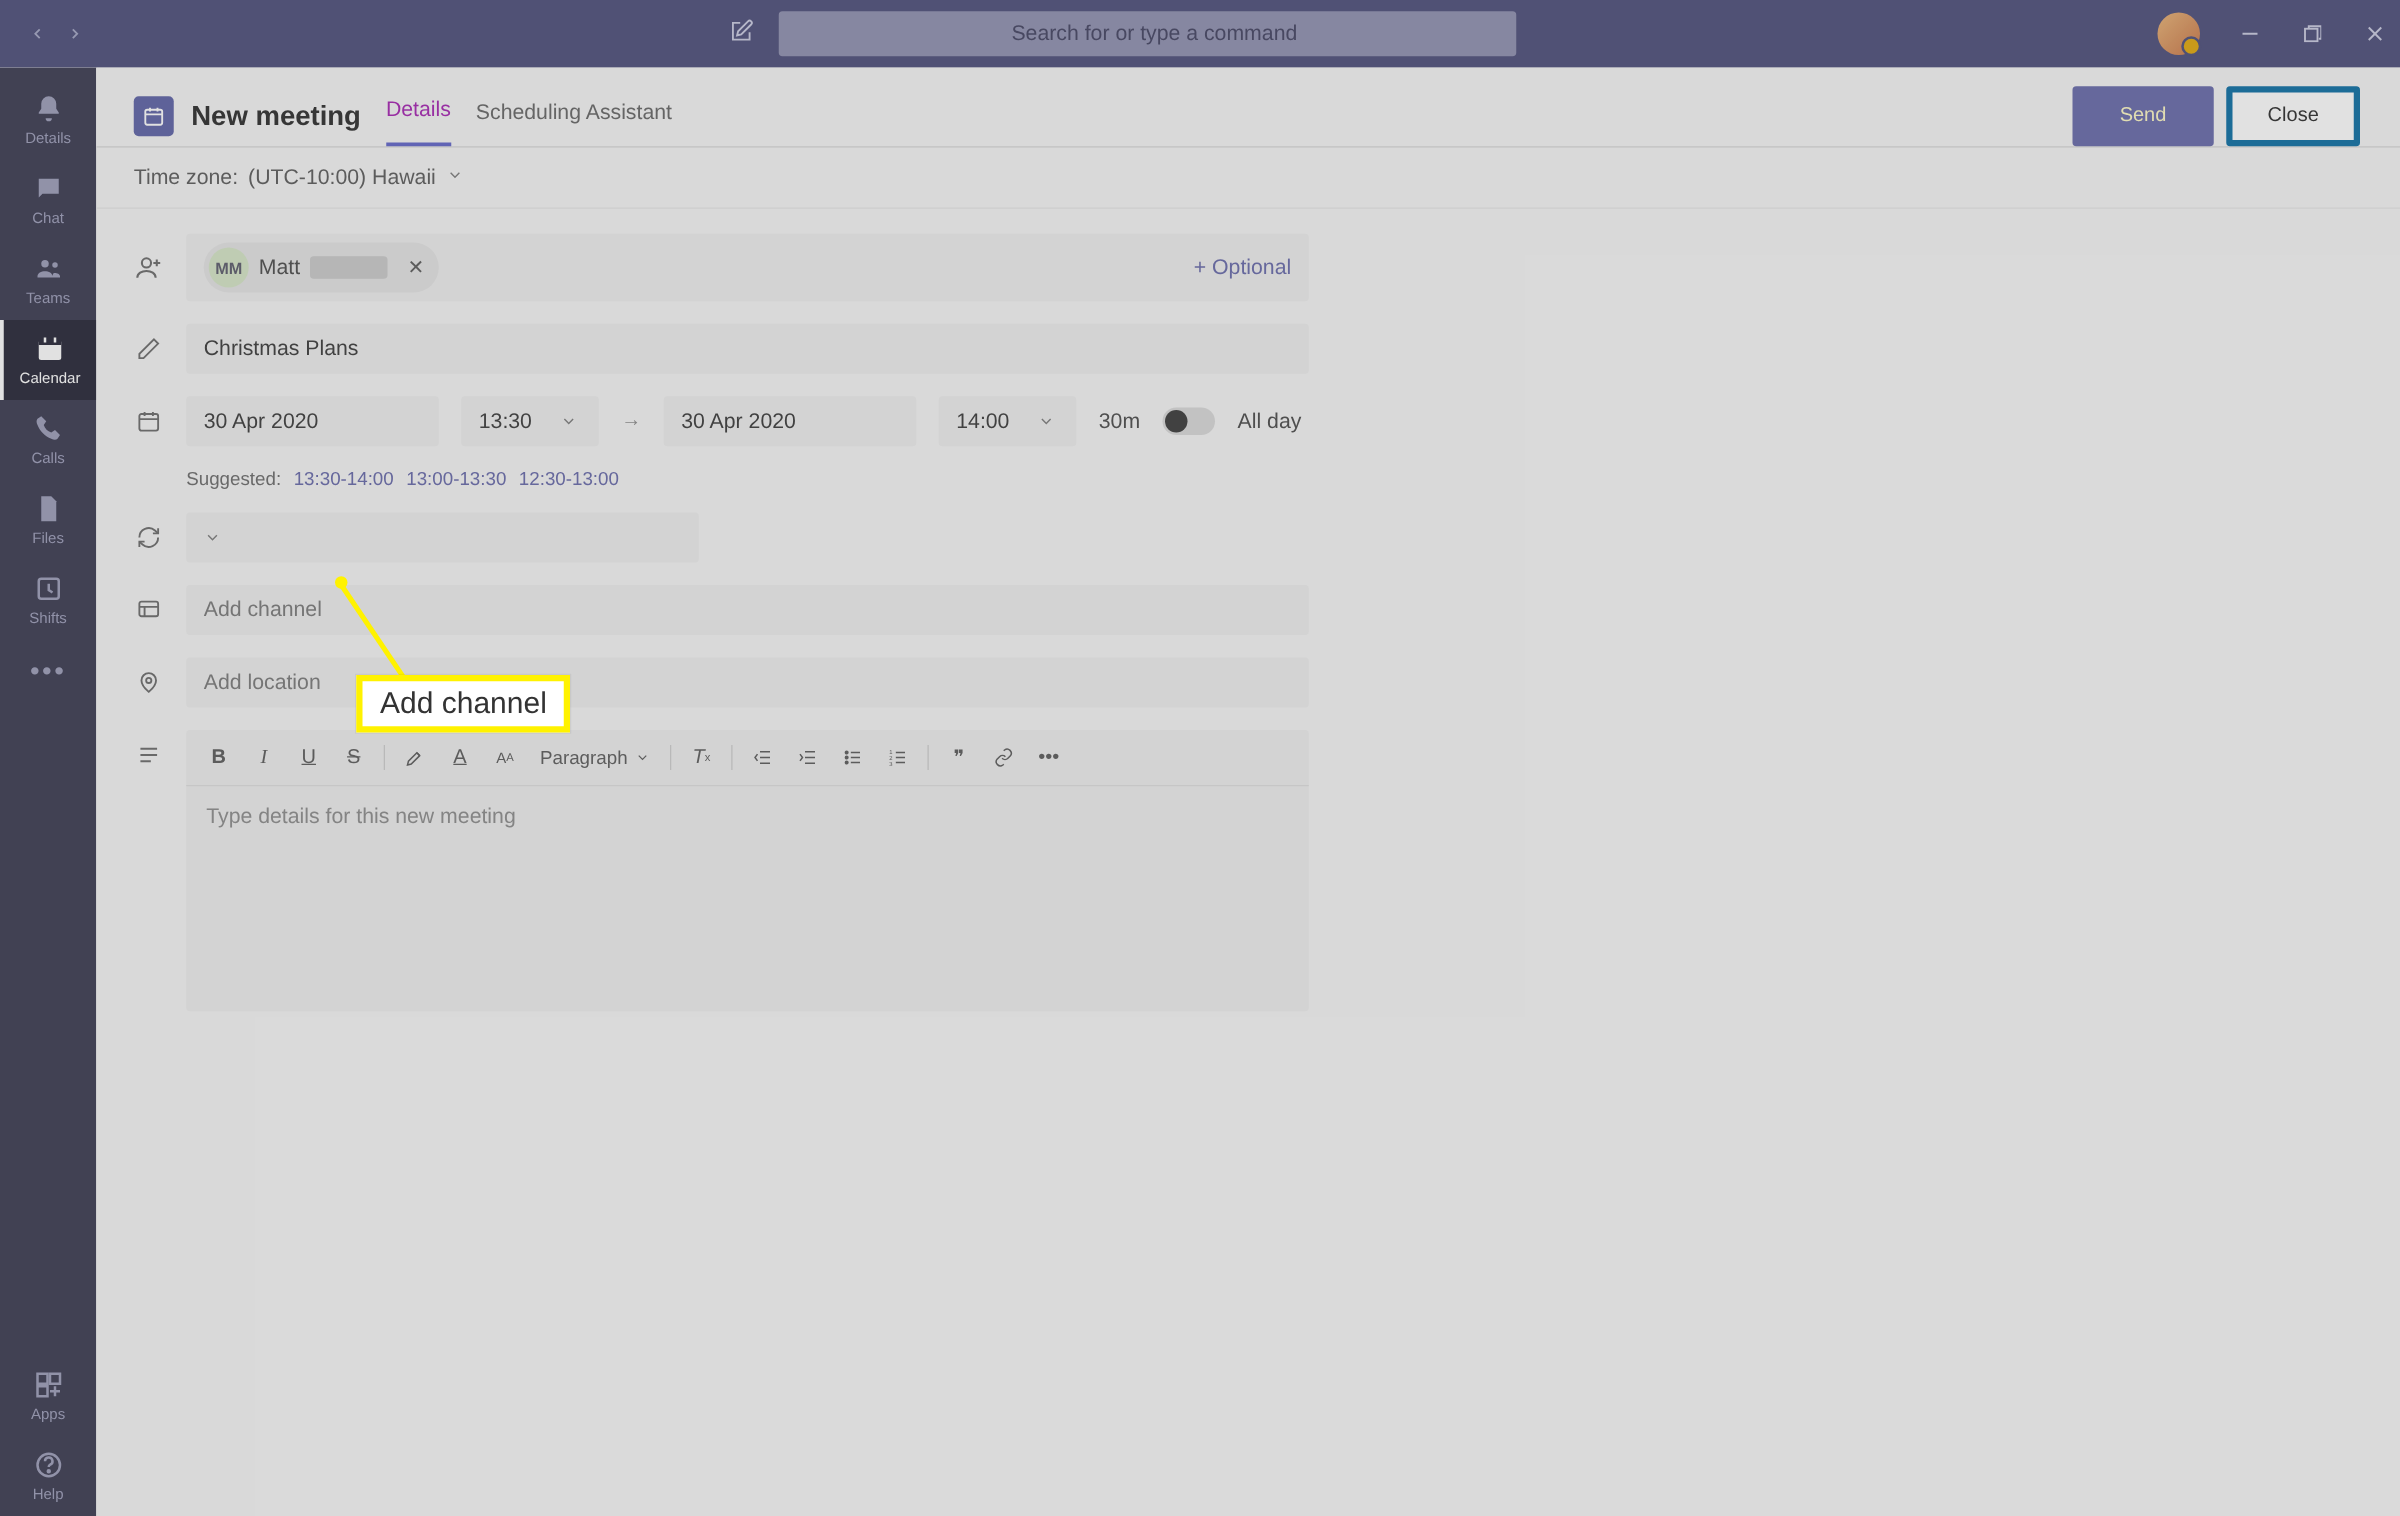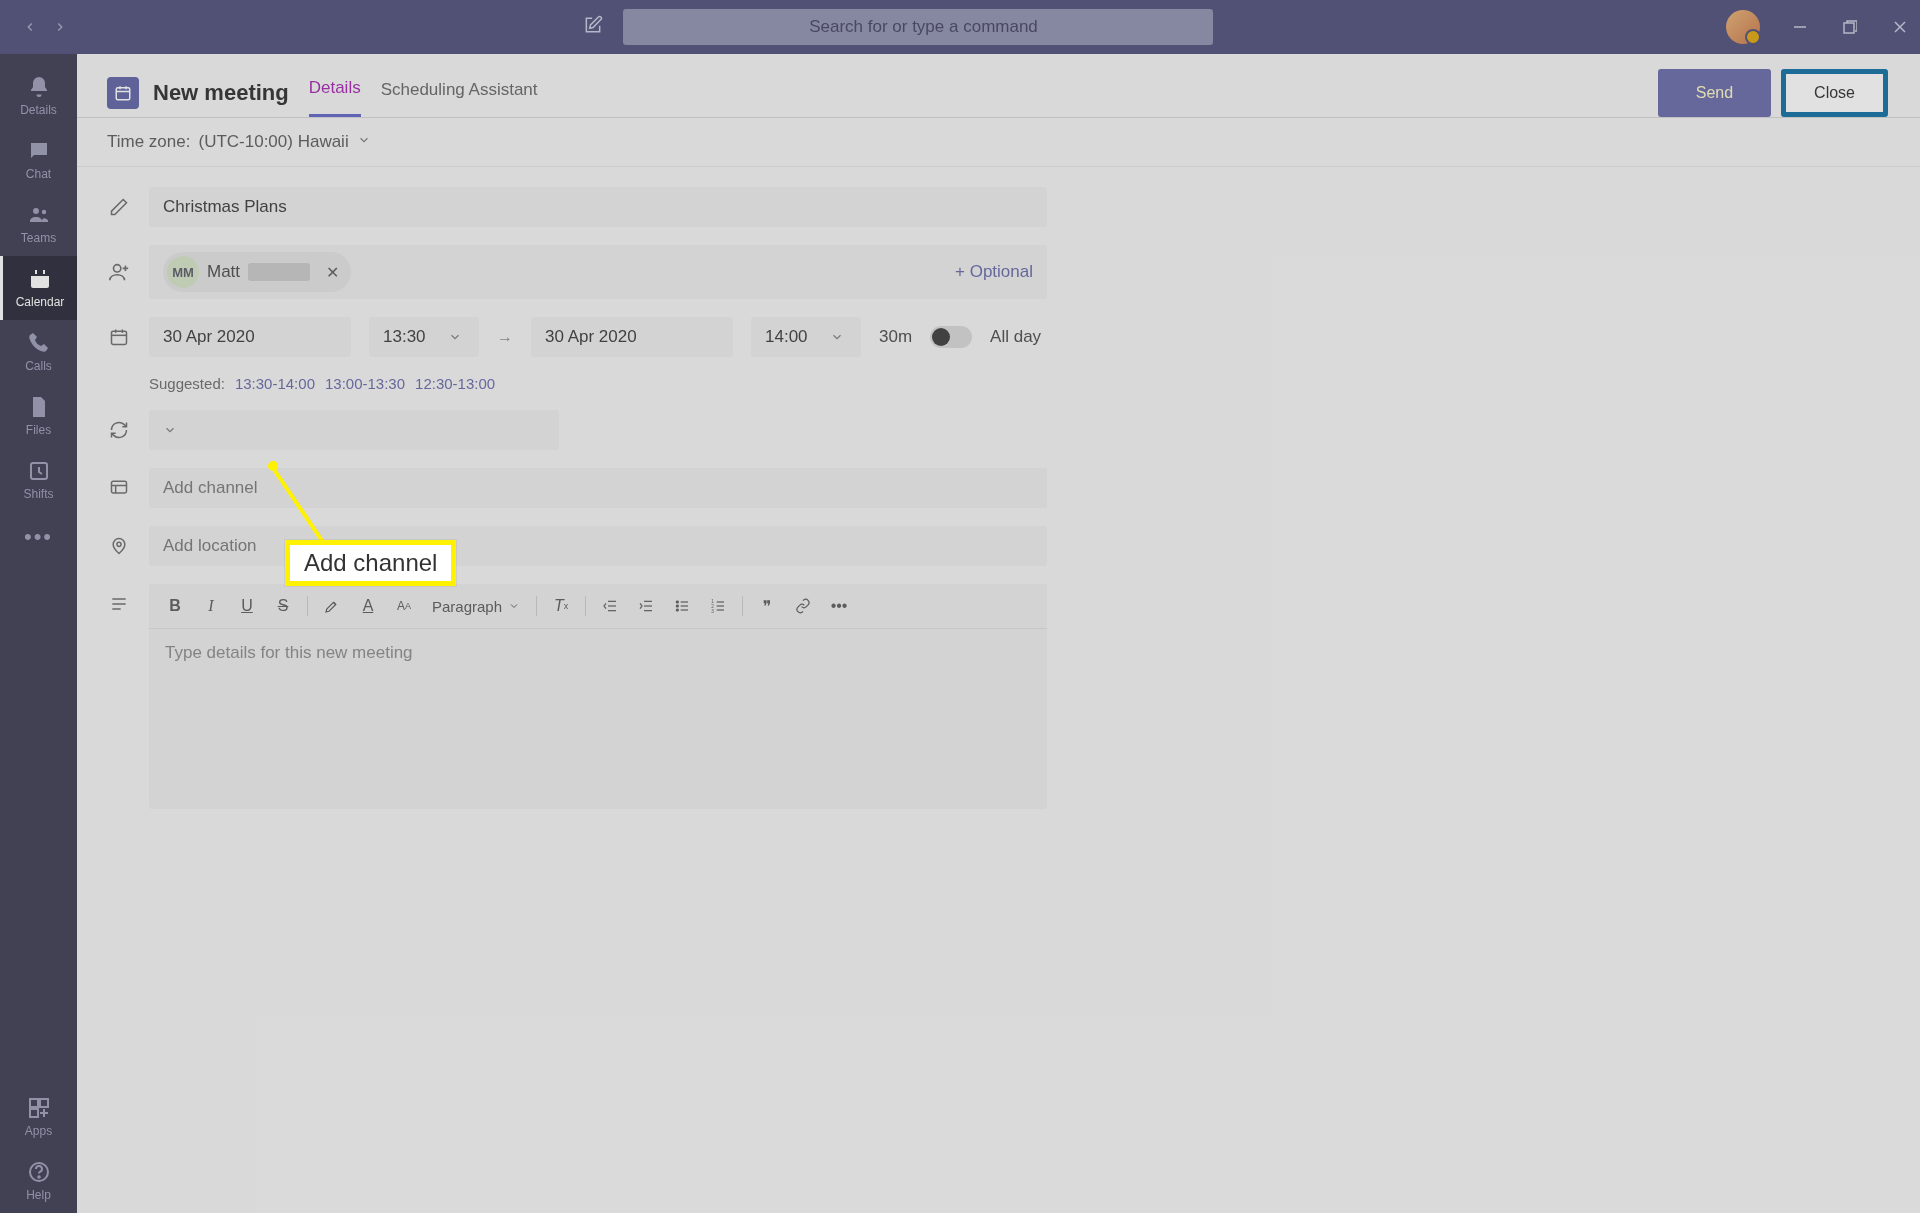--- a/index.html
+++ b/index.html
@@ -240,29 +240,20 @@
         <svg width="14" height="14" viewBox="0 0 24 24" fill="none" stroke="currentColor" stroke-width="2">
             <polyline points="6 9 12 15 18 9"></polyline>
           </svg>
       </span>
     </div>
 
     <div class="form">
 
       <div class="form-row">
         <div class="row-icon">
-          <svg width="20" height="20" viewBox="0 0 24 24" fill="none" stroke="currentColor" stroke-width="1.8">
-              <path d="M17 3l4 4L7 21H3v-4L17 3z"></path>
-            </svg>
-        </div>
-        <input class="field" value="Christmas Plans" style="">
-      </div>
-
-      <div class="form-row">
-        <div class="row-icon">
           <svg width="22" height="22" viewBox="0 0 24 24" fill="none" stroke="currentColor" stroke-width="1.8">
               <circle cx="10" cy="8" r="4"></circle>
               <path d="M2 21c0-4 4-6 8-6s8 2 8 6"></path>
               <line x1="19" y1="5" x2="19" y2="11"></line>
               <line x1="16" y1="8" x2="22" y2="8"></line>
             </svg>
         </div>
         <div class="field-block">
           <div class="attendee-chip">
             <div class="attendee-avatar">MM</div>
@@ -270,20 +261,29 @@
             <div class="attendee-redacted"></div>
             <span class="attendee-x">✕</span>
           </div>
           <span class="optional">+ Optional</span>
         </div>
       </div>
 
       <div class="form-row">
         <div class="row-icon">
           <svg width="20" height="20" viewBox="0 0 24 24" fill="none" stroke="currentColor" stroke-width="1.8">
+              <path d="M17 3l4 4L7 21H3v-4L17 3z"></path>
+            </svg>
+        </div>
+        <input class="field" value="Christmas Plans" style="">
+      </div>
+
+      <div class="form-row">
+        <div class="row-icon">
+          <svg width="20" height="20" viewBox="0 0 24 24" fill="none" stroke="currentColor" stroke-width="1.8">
               <rect x="3" y="5" width="18" height="16" rx="2"></rect>
               <line x1="3" y1="10" x2="21" y2="10"></line>
               <line x1="8" y1="3" x2="8" y2="7"></line>
               <line x1="16" y1="3" x2="16" y2="7"></line>
             </svg>
         </div>
         <div class="dt-field date">
             <span>30 Apr 2020</span>
           </div>
         <div class="dt-field time">

